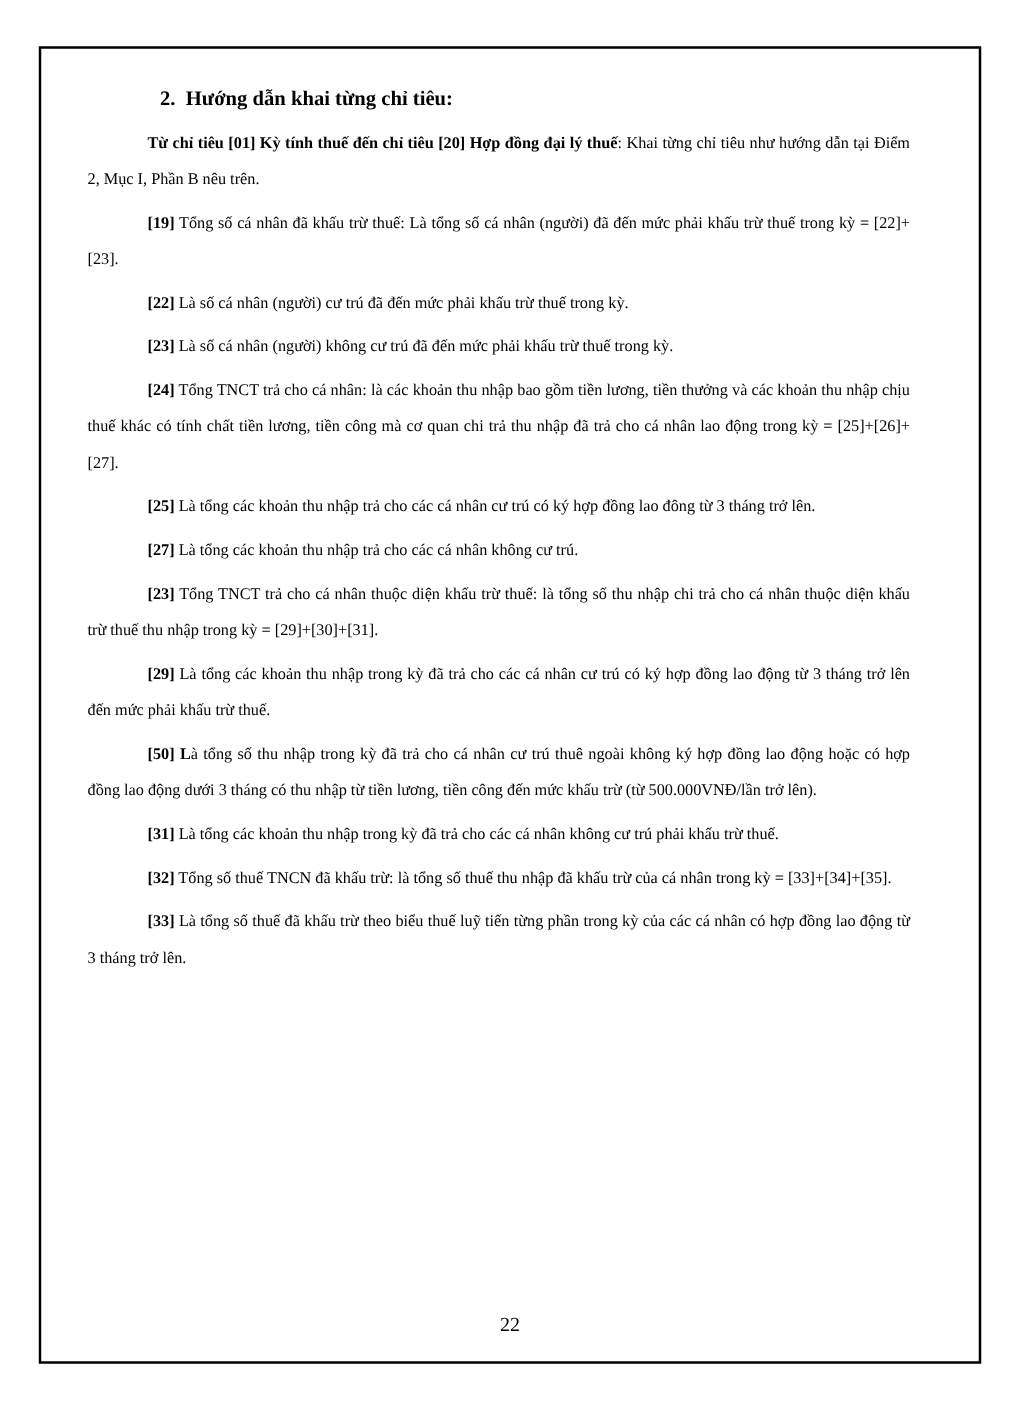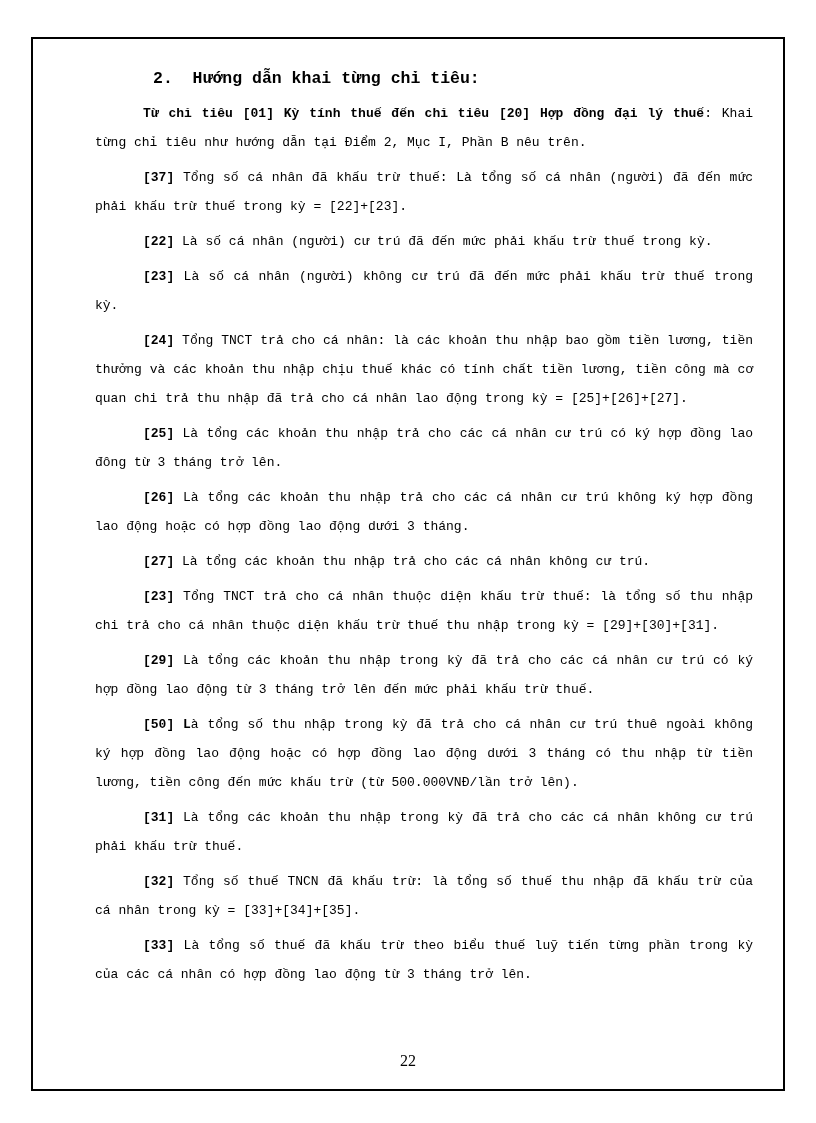--- a/index.html
+++ b/index.html
@@ -21,24 +21,23 @@
   .frame {
     position: absolute;
     left: 31px;
     top: 37px;
     width: 754px;
     height: 1054px;
     border: 2px solid #000000;
   }
   .content {
     position: absolute;
-    left: 95px;
+    left: 70px;
     top: 64px;
     width: 658px;
-    font-family: Liberation Mono, monospace;
   }
   .heading {
     margin: 0;
     padding-left: 58px;
     font-size: 16.5px;
     font-weight: 700;
     line-height: 29px;
     white-space: pre-wrap;
   }
   .para {
@@ -60,26 +59,25 @@
 </style>
 </head>
 <body>
 
 <div class="page">
   <div class="frame"></div>
   <div class="content">
     <p class="heading">2.  Hướng dẫn khai từng chỉ tiêu:</p>
     <div id="paragraph-list">
         <p class="para"><span class="lead">Từ chỉ tiêu [01] Kỳ tính thuế đến chỉ tiêu [20] Hợp đồng đại lý thuế</span><span>: Khai từng chỉ tiêu như hướng dẫn tại Điểm 2, Mục I, Phần B nêu trên.</span></p>
-        <p class="para"><span class="lead">[37]</span><span> Tổng số cá nhân đã khấu trừ thuế: Là tổng số cá nhân (người) đã đến mức phải khấu trừ thuế trong kỳ = [22]+[23].</span></p>
+        <p class="para"><span class="lead">[19]</span><span> Tổng số cá nhân đã khấu trừ thuế: Là tổng số cá nhân (người) đã đến mức phải khấu trừ thuế trong kỳ = [22]+[23].</span></p>
         <p class="para"><span class="lead">[22]</span><span> Là số cá nhân (người) cư trú đã đến mức phải khấu trừ thuế trong kỳ.</span></p>
         <p class="para"><span class="lead">[23]</span><span> Là số cá nhân (người) không cư trú đã đến mức phải khấu trừ thuế trong kỳ.</span></p>
         <p class="para"><span class="lead">[24]</span><span> Tổng TNCT trả cho cá nhân: là các khoản thu nhập bao gồm tiền lương, tiền thưởng và các khoản thu nhập chịu thuế khác có tính chất tiền lương, tiền công mà cơ quan chi trả thu nhập đã trả cho cá nhân lao động trong kỳ = [25]+[26]+[27].</span></p>
         <p class="para"><span class="lead">[25]</span><span> Là tổng các khoản thu nhập trả cho các cá nhân cư trú có ký hợp đồng lao đông từ 3 tháng trở lên.</span></p>
-        <p class="para"><span class="lead">[26]</span><span> Là tổng các khoản thu nhập trả cho các cá nhân cư trú không ký hợp đồng lao động hoặc có hợp đồng lao động dưới 3 tháng.</span></p>
         <p class="para"><span class="lead">[27]</span><span> Là tổng các khoản thu nhập trả cho các cá nhân không cư trú.</span></p>
         <p class="para"><span class="lead">[23]</span><span> Tổng TNCT trả cho cá nhân thuộc diện khấu trừ thuế: là tổng số thu nhập chi trả cho cá nhân thuộc diện khấu trừ thuế thu nhập trong kỳ = [29]+[30]+[31].</span></p>
         <p class="para"><span class="lead">[29]</span><span> Là tổng các khoản thu nhập trong kỳ đã trả cho các cá nhân cư trú có ký hợp đồng lao động từ 3 tháng trở lên đến mức phải khấu trừ thuế.</span></p>
         <p class="para"><span class="lead">[50] L</span><span>à tổng số thu nhập trong kỳ đã  trả cho cá nhân cư trú thuê ngoài không ký hợp đồng lao động hoặc có hợp đồng lao động dưới 3 tháng có thu nhập từ tiền lương, tiền công đến mức khấu trừ (từ 500.000VNĐ/lần trở lên).</span></p>
         <p class="para"><span class="lead">[31]</span><span> Là tổng các khoản thu nhập trong kỳ đã trả cho các cá nhân không cư trú phải khấu trừ thuế.</span></p>
         <p class="para"><span class="lead">[32]</span><span> Tổng số thuế TNCN đã khấu trừ: là tổng số thuế thu nhập đã khấu trừ của cá nhân trong kỳ = [33]+[34]+[35].</span></p>
         <p class="para"><span class="lead">[33]</span><span> Là tổng số thuế đã khấu trừ theo biểu thuế luỹ tiến từng phần trong kỳ của các cá nhân có hợp đồng lao động từ 3 tháng trở lên.</span></p>
       </div>
   </div>
   <div class="pageno">22</div>

